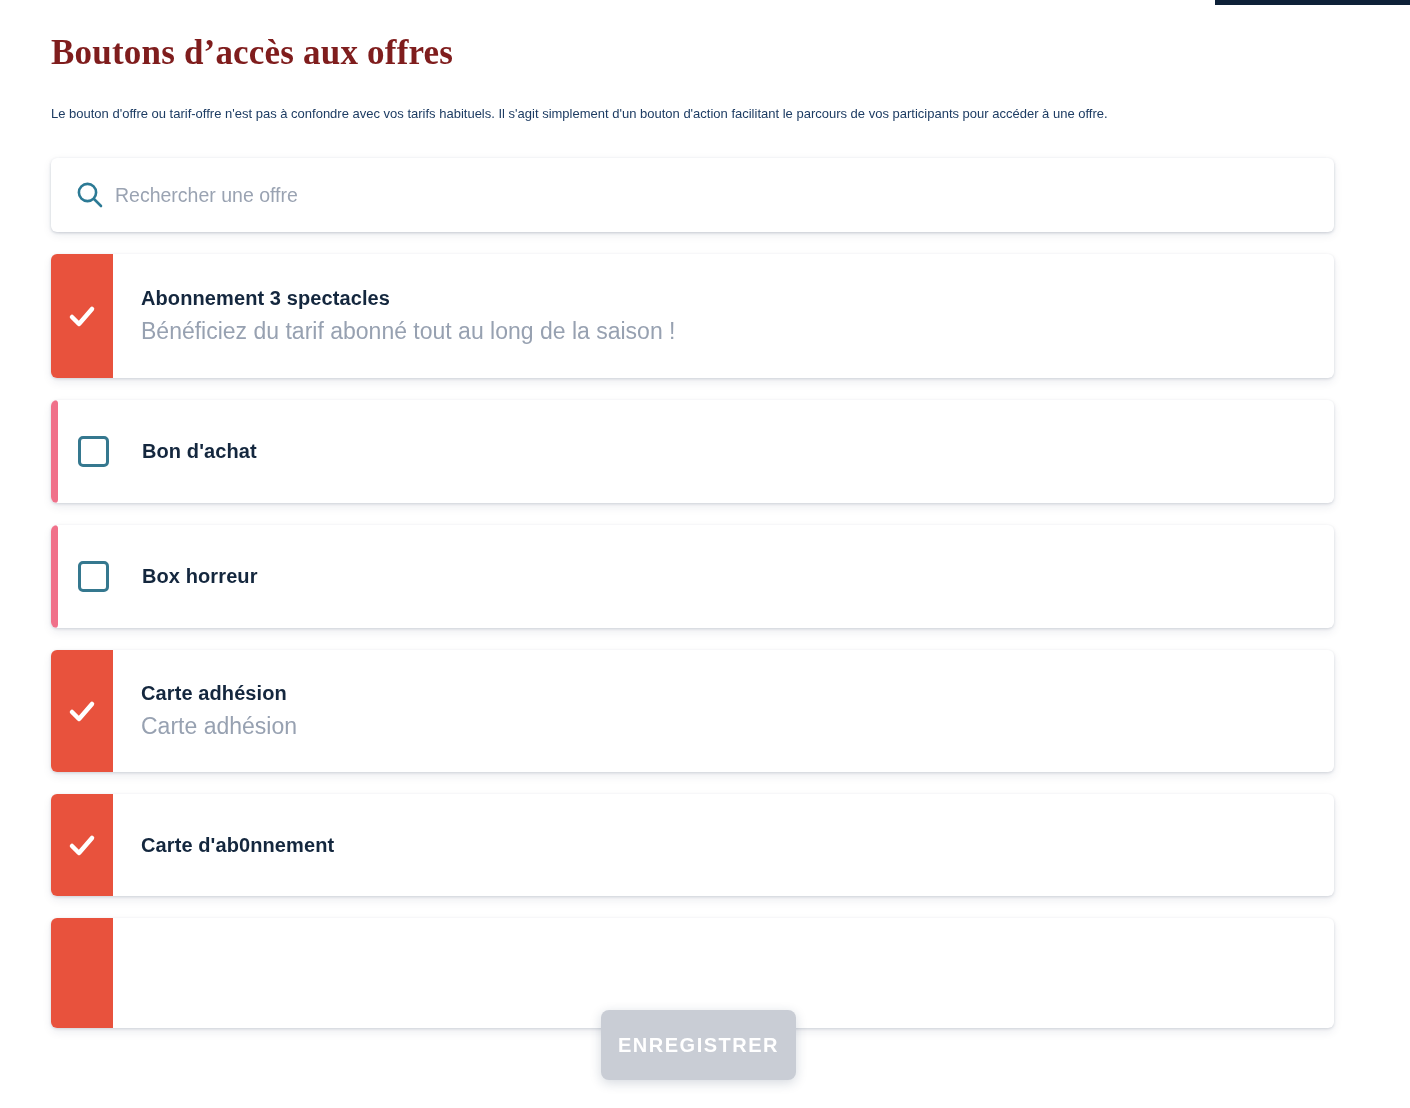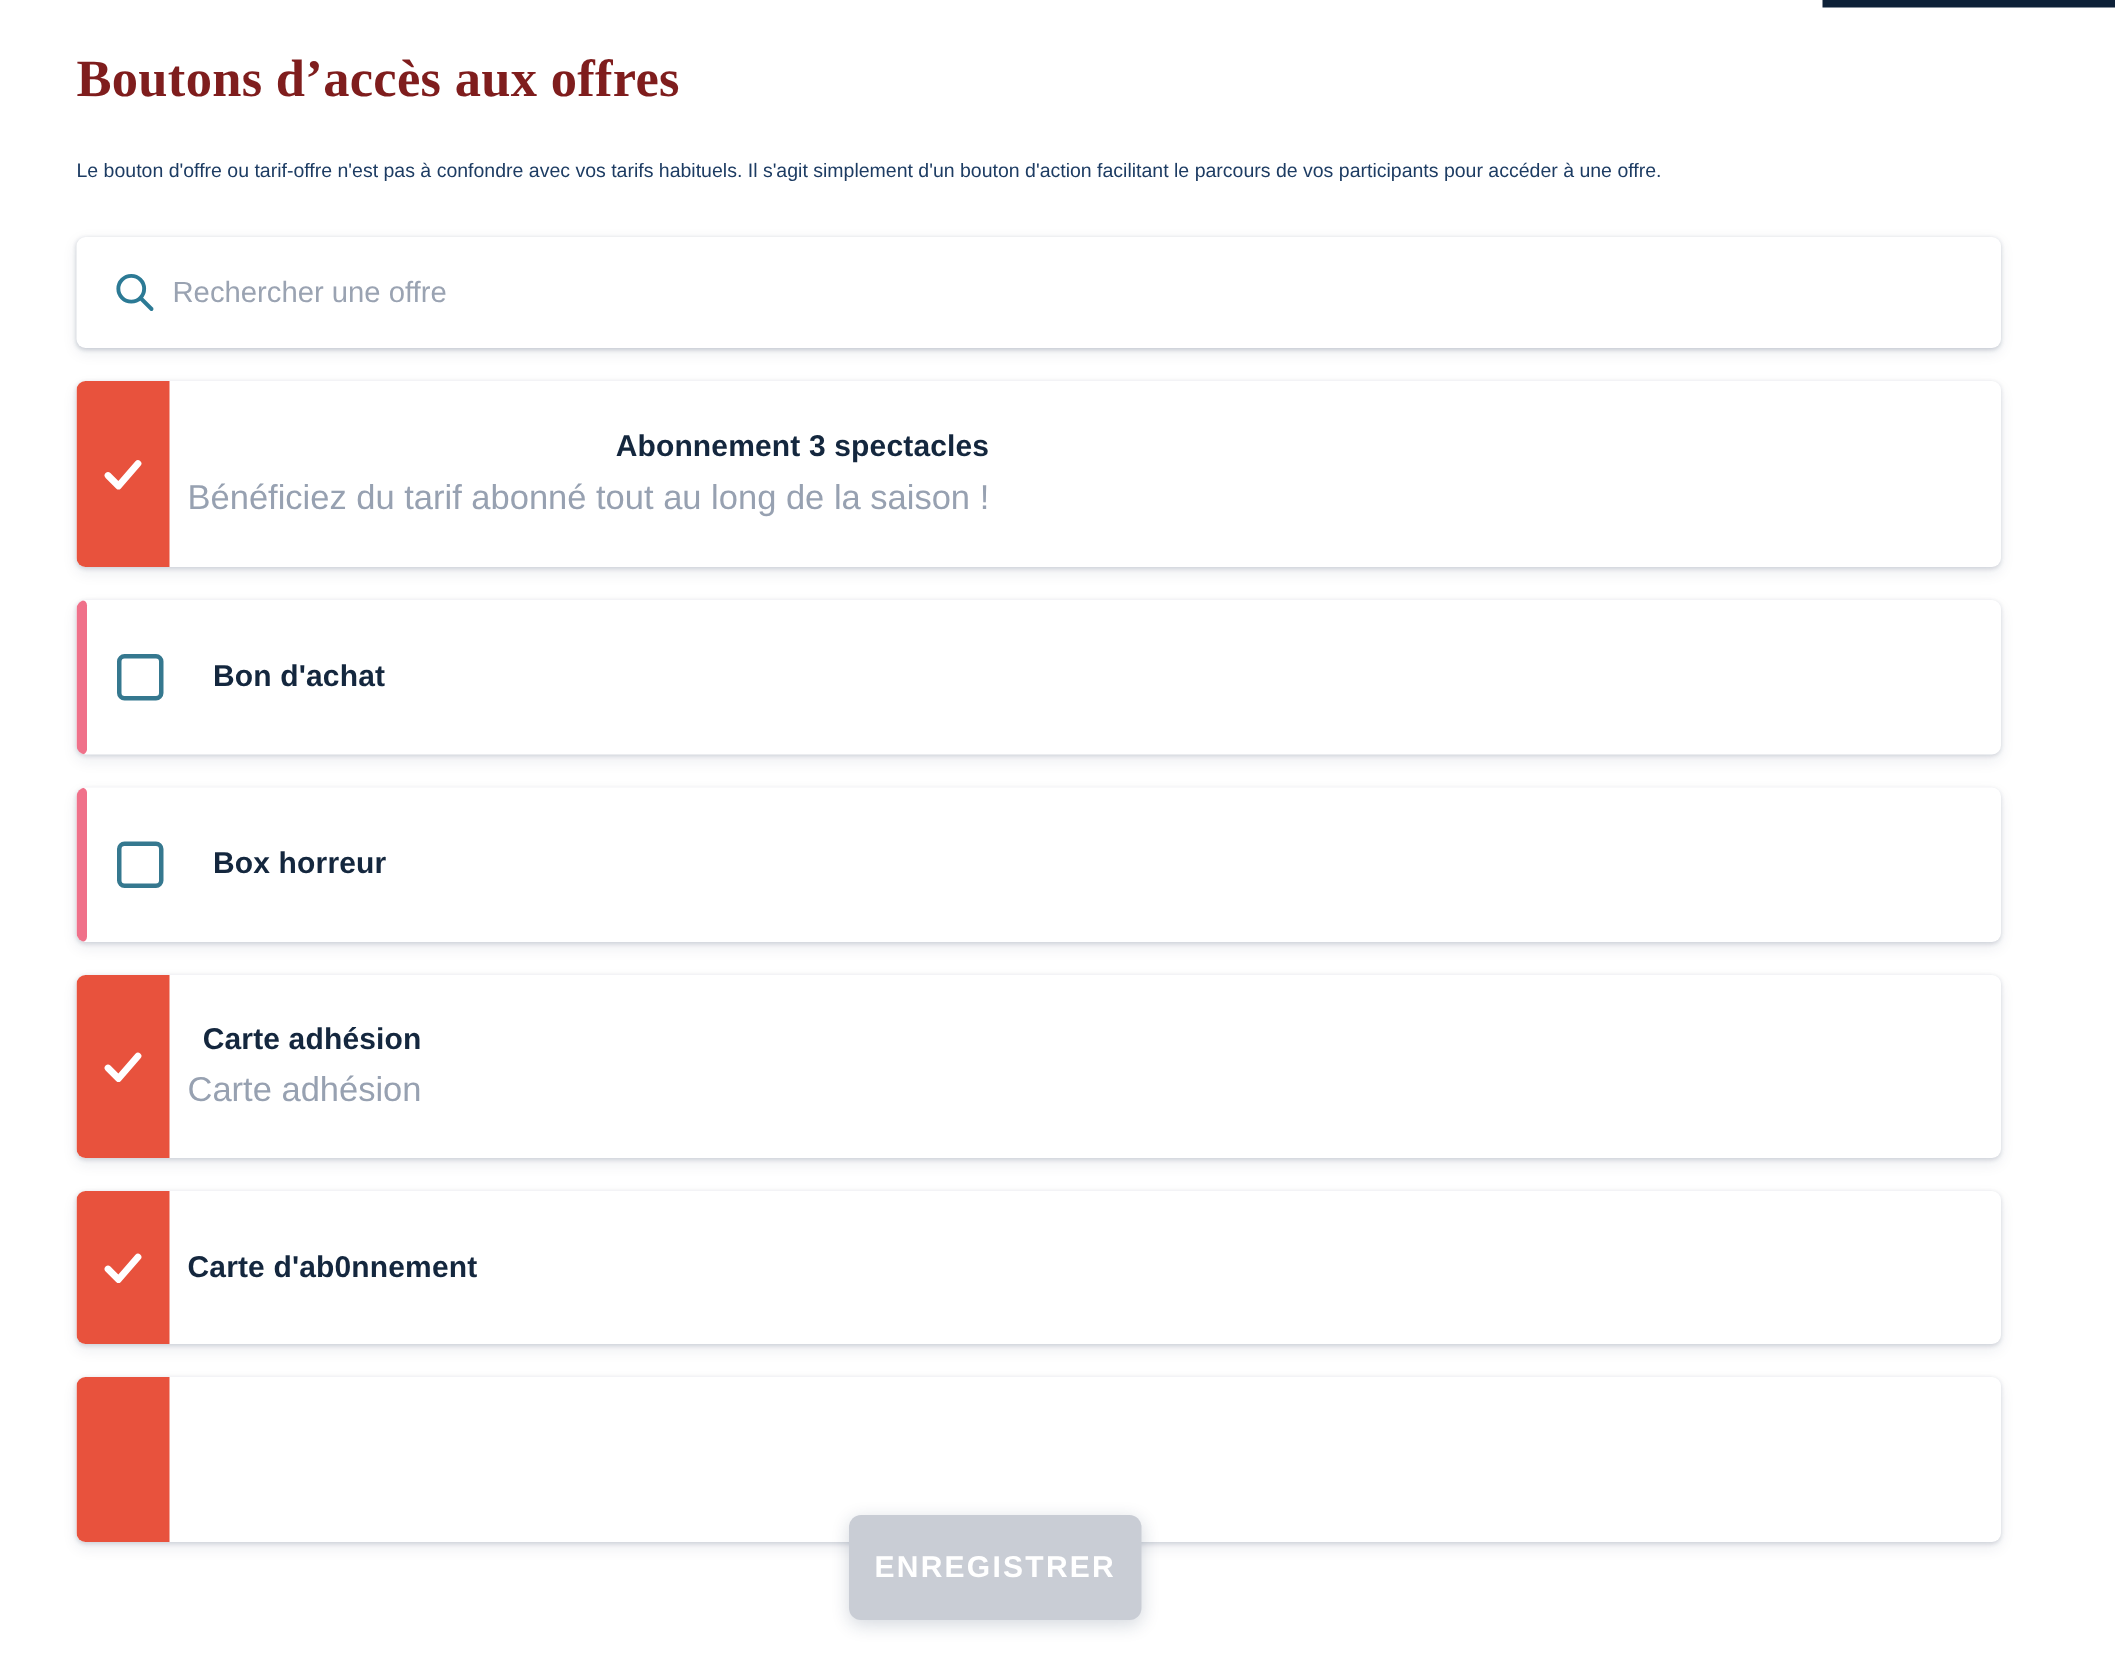--- a/index.html
+++ b/index.html
@@ -99,38 +99,38 @@
   .checkbox {
     flex: 0 0 auto;
     width: 31px; height: 31px;
     margin-left: 27px;
     border: 3px solid #35788F;
     border-radius: 5px;
     background: #ffffff;
   }
 
   .card-text { display: flex; flex-direction: column; }
-  .card.checked .card-text { margin-left: 12px; align-items: flex-end; }
+  .card.checked .card-text { margin-left: 28px; }
   .card.unchecked .card-text { margin-left: 33px; text-align: center; }
 
   .card-title {
     font-size: 20px;
     font-weight: 700;
     color: #14273E;
     letter-spacing: 0.1px;
   }
   .card-subtitle {
     font-size: 23px;
     color: #97A1B1;
     margin-top: 8px;
   }
 
   .save-button {
     position: absolute;
-    left: 566px; top: 1010px;
+    left: 601px; top: 1010px;
     width: 195px; height: 70px;
     background: #C9CDD5;
     border: none;
     border-radius: 8px;
     color: #ffffff;
     font-family: "Liberation Sans", sans-serif;
     font-weight: 700;
     font-size: 20px;
     letter-spacing: 1.5px;
     box-shadow: 0 3px 12px rgba(23,43,77,0.18);

